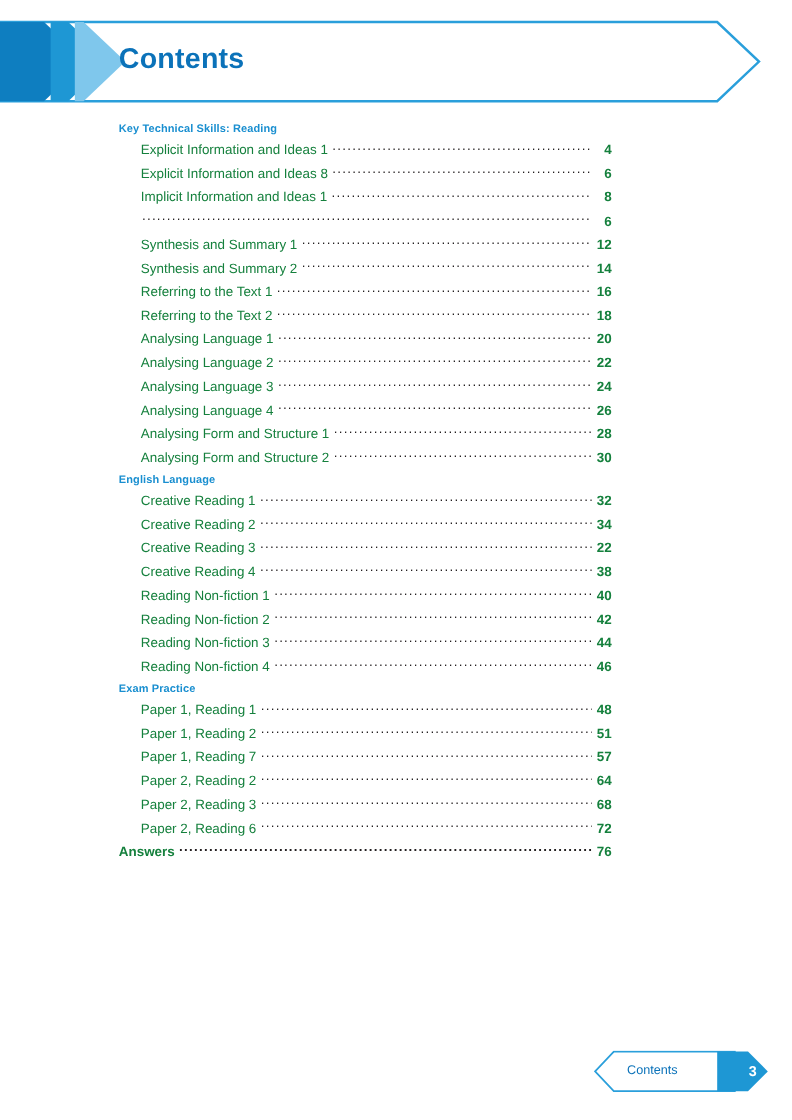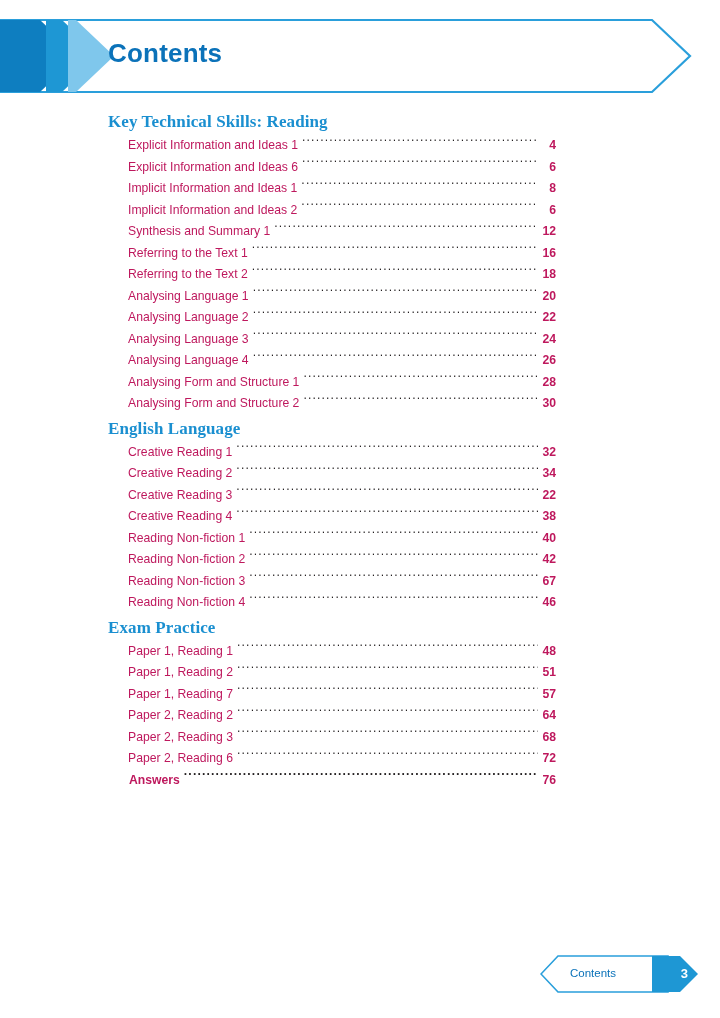--- a/index.html
+++ b/index.html
@@ -49,35 +49,34 @@
   
   .toc {
     position: absolute;
     left: 0;
     top: 112px;
     width: 720px;
   }
   .group-heading {
     color: #1a8fd0;
     font-weight: bold;
-    font-size: 17px;
+    font-size: 10px;
     margin: 0 0 3px 108px;
     padding-top: 4px;
     letter-spacing: 0.1px;
-    font-family: Liberation Serif, serif;
   }
   .group-heading.first { padding-top: 0; }
 
   .entry {
     display: flex;
-    align-items: flex-start;
+    align-items: center;
     margin-left: 128px;
     width: 428px;
     font-size: 12.2px;
-    color: #be185d;
+    color: #15803d;
     line-height: 21.5px;
     white-space: nowrap;
   }
   .entry .label {
     flex: 0 0 auto;
     padding-right: 3px;
   }
   .entry .dots {
     flex: 1 1 auto;
     overflow: hidden;
@@ -103,21 +102,21 @@
     padding-left: 2px;
     min-width: 15px;
   }
 
   
   .entry.answers {
     margin-left: 108px;
     width: 448px;
     font-weight: bold;
   }
-  .entry.answers .label { font-weight: bold; margin-left: 21px; }
+  .entry.answers .label { font-weight: bold; }
 
   
   .footer {
     position: absolute;
     left: 540px;
     top: 955px;
     width: 160px;
     height: 38px;
   }
   .footer-label {
@@ -155,40 +154,44 @@
   </div>
 
   <div class="toc" id="toc-root">
       <div class="group-heading first">Key Technical Skills: Reading</div>
       <div class="entry">
         <span class="label">Explicit Information and Ideas 1</span>
         <span class="dots"></span>
         <span class="page-num">4</span>
       </div>
       <div class="entry">
-        <span class="label">Explicit Information and Ideas 6</span>
+        <span class="label">Explicit Information and Ideas 8</span>
         <span class="dots"></span>
         <span class="page-num">6</span>
       </div>
       <div class="entry">
         <span class="label">Implicit Information and Ideas 1</span>
         <span class="dots"></span>
         <span class="page-num">8</span>
       </div>
       <div class="entry">
-        <span class="label">Implicit Information and Ideas 2</span>
         <span class="dots"></span>
         <span class="page-num">6</span>
       </div>
       <div class="entry">
         <span class="label">Synthesis and Summary 1</span>
         <span class="dots"></span>
         <span class="page-num">12</span>
       </div>
       <div class="entry">
+        <span class="label">Synthesis and Summary 2</span>
+        <span class="dots"></span>
+        <span class="page-num">14</span>
+      </div>
+      <div class="entry">
         <span class="label">Referring to the Text 1</span>
         <span class="dots"></span>
         <span class="page-num">16</span>
       </div>
       <div class="entry">
         <span class="label">Referring to the Text 2</span>
         <span class="dots"></span>
         <span class="page-num">18</span>
       </div>
       <div class="entry">
@@ -248,21 +251,21 @@
         <span class="page-num">40</span>
       </div>
       <div class="entry">
         <span class="label">Reading Non-fiction 2</span>
         <span class="dots"></span>
         <span class="page-num">42</span>
       </div>
       <div class="entry">
         <span class="label">Reading Non-fiction 3</span>
         <span class="dots"></span>
-        <span class="page-num">67</span>
+        <span class="page-num">44</span>
       </div>
       <div class="entry">
         <span class="label">Reading Non-fiction 4</span>
         <span class="dots"></span>
         <span class="page-num">46</span>
       </div>
       <div class="group-heading">Exam Practice</div>
       <div class="entry">
         <span class="label">Paper 1, Reading 1</span>
         <span class="dots"></span>

